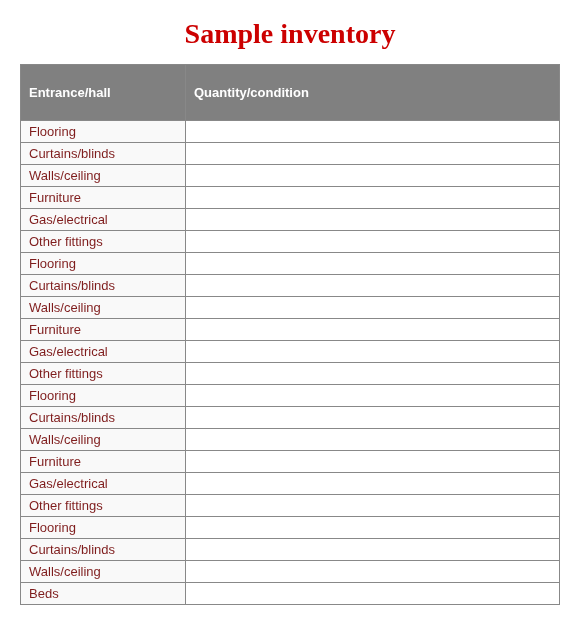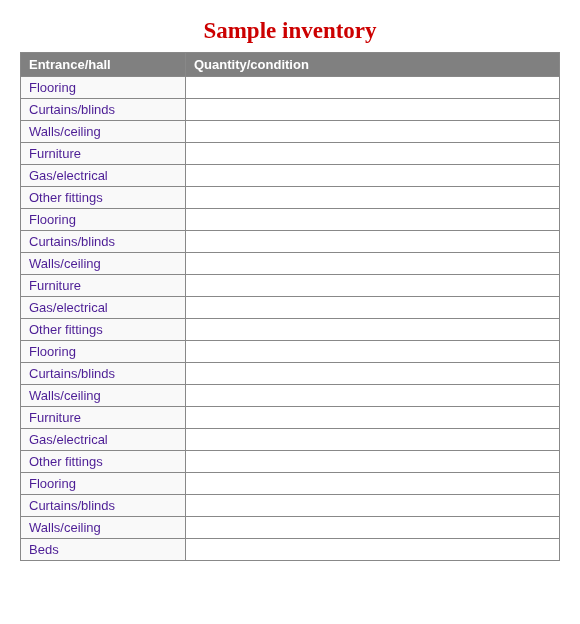--- a/index.html
+++ b/index.html
@@ -10,51 +10,51 @@
       font-size: 13px;
     }
     .page {
       width: 580px;
       padding: 18px 20px 18px 20px;
       background: #fff;
     }
     .title {
       text-align: center;
       color: #cc0000;
-      font-size: 23px;
+      font-size: 28px;
       font-weight: bold;
-      margin-bottom: 8px;
+      margin-bottom: 14px;
       font-family: Georgia, serif;
     }
     .inventory-table {
       width: 100%;
       border-collapse: collapse;
       border: 1px solid #555;
     }
     .inventory-table td {
       border: 1px solid #888;
       padding: 3px 8px;
       height: 22px;
     }
     .section-header td {
       background: #808080;
       color: #ffffff;
       font-weight: bold;
       font-size: 13px;
-      padding: 4px 8px;
+      padding: 20px 8px;
     }
     .col-item {
       width: 165px;
     }
     .col-value {
       width: calc(100% - 165px);
     }
     .item-row td:first-child {
       background: #f9f9f9;
-      color: #4c1d95;
+      color: #7f1d1d;
     }
     .item-row td:last-child {
       background: #ffffff;
     }
   </style>
 </head>
 <body>
 
 <div class="page">
   <div class="title">Sample inventory</div>

